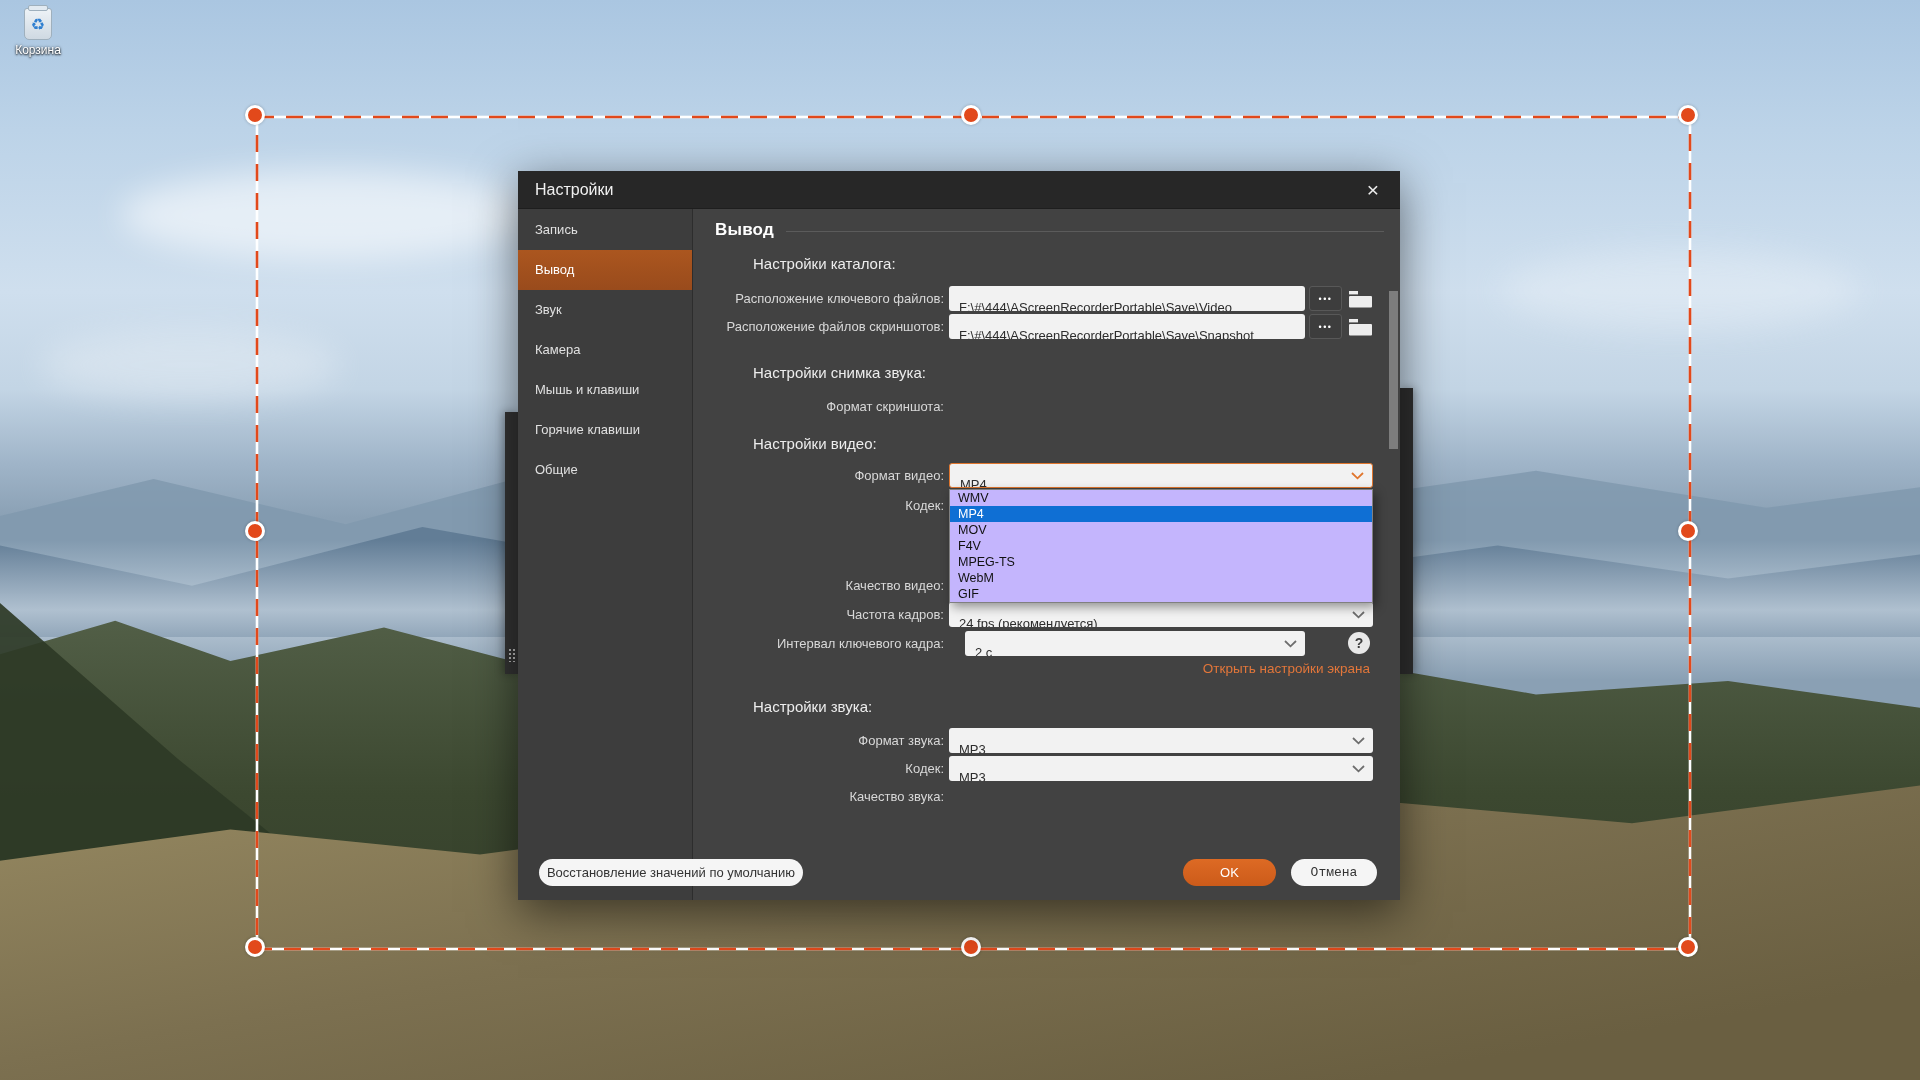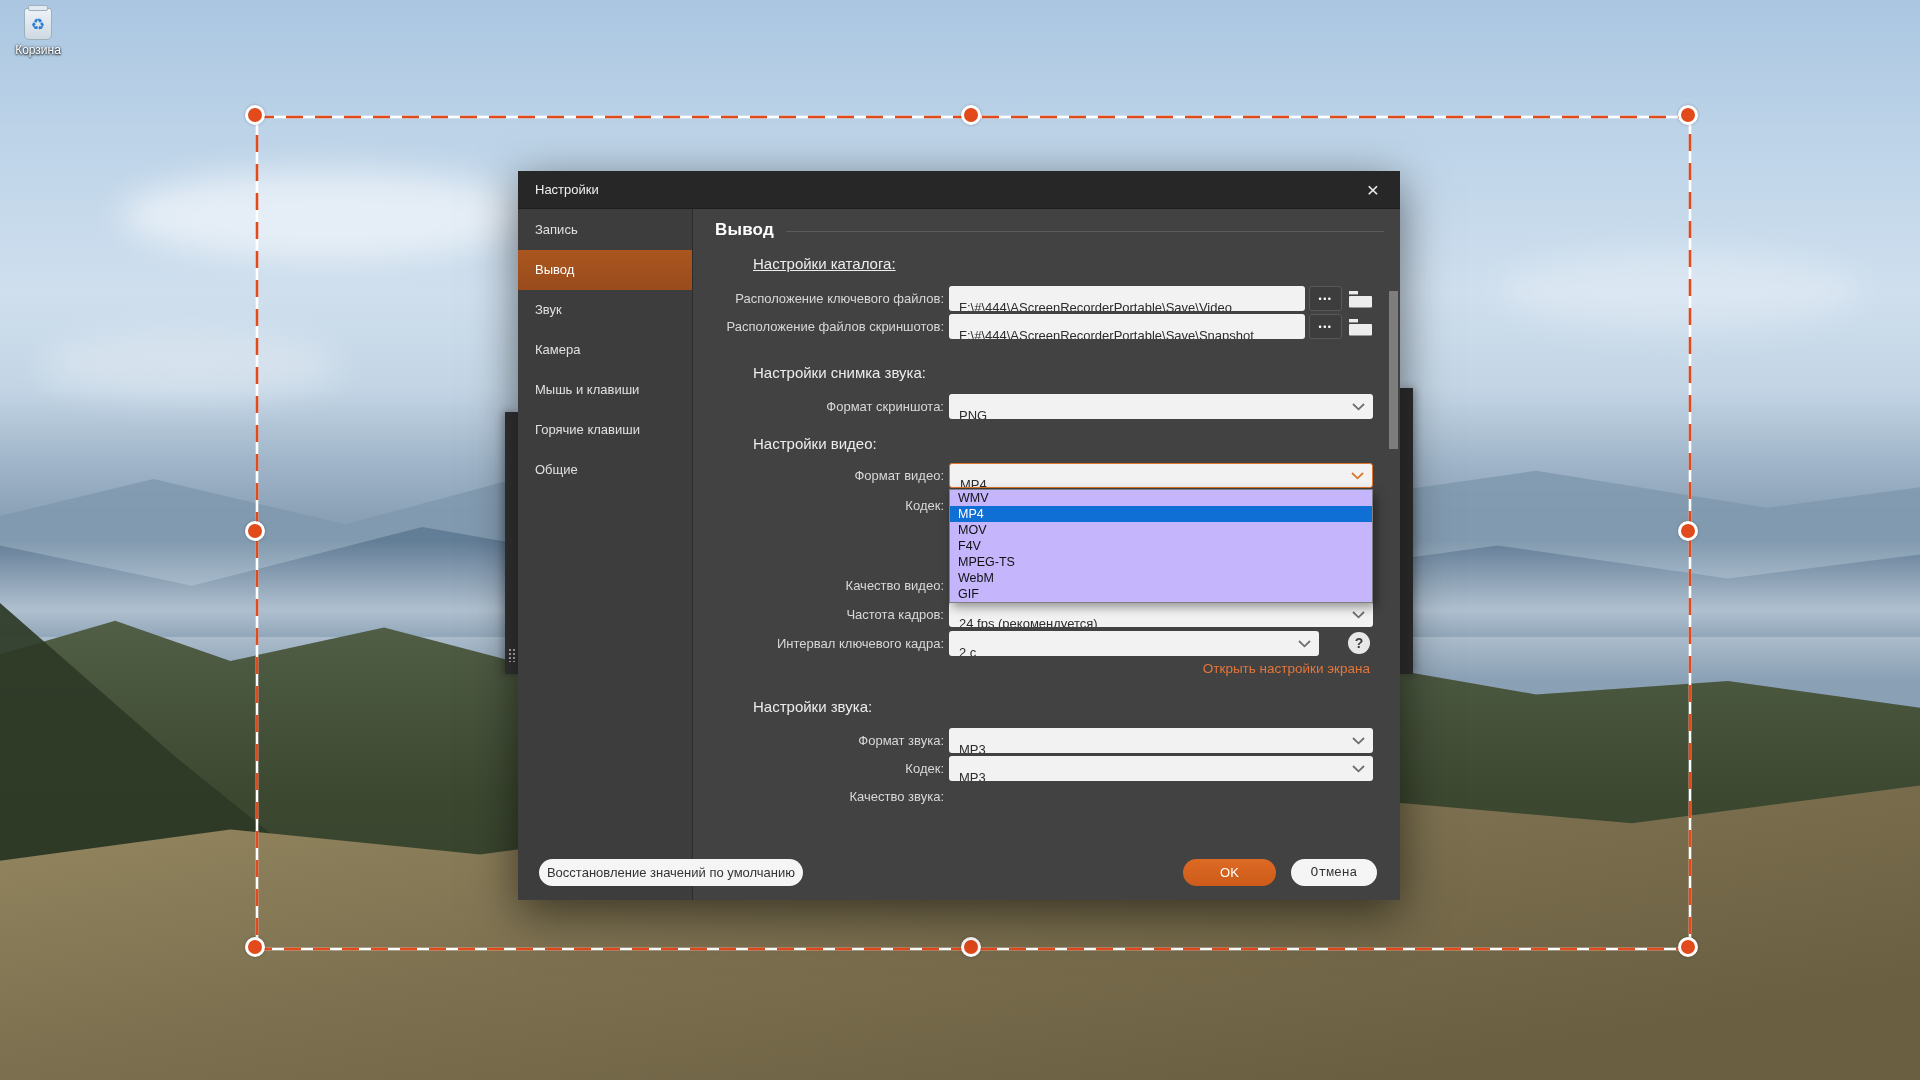--- a/index.html
+++ b/index.html
@@ -44,21 +44,21 @@
   .behind-right{position:absolute;left:1399px;top:388px;width:14px;height:286px;background:#2f2f2f;z-index:5;
     box-shadow:2px 0 8px rgba(0,0,0,.3);}
   .grip{position:absolute;left:508px;top:648px;width:9px;height:14px;z-index:6;
     background-image:radial-gradient(#b9b9b9 1px,transparent 1.2px);background-size:4px 4px;}
 
   
   .dialog{position:absolute;left:518px;top:171px;width:882px;height:729px;background:#414141;
     z-index:10;box-shadow:0 12px 44px rgba(0,0,0,.55);font-size:13px;color:#dcdcdc;}
   .titlebar{position:absolute;left:0;top:0;right:0;height:37px;background:#272727;
     display:flex;align-items:center;border-bottom:1px solid #1e1e1e;}
-  .titlebar .ttl{margin-left:17px;font-size:13px;color:#f0f0f0;}
+  .titlebar .ttl{margin-left:17px;font-size:16px;color:#f0f0f0;}
   .close{position:absolute;right:10px;top:0;width:34px;height:37px;display:flex;align-items:center;
     justify-content:center;font-size:21px;font-weight:300;color:#ededed;cursor:default;}
 
   .sidebar{position:absolute;left:0;top:38px;bottom:0;width:174px;background:#3d3d3d;border-right:1px solid #2d2d2d;}
   .side-item{height:40px;line-height:40px;padding-left:17px;font-size:13px;color:#e0e0e0;}
   .side-item.selected{background:linear-gradient(180deg,#ab561f,#994b1c);color:#fff;}
 
   .content{position:absolute;left:175px;top:38px;width:707px;height:691px;background:#424242;}
   .heading{position:absolute;left:22px;top:11px;right:16px;display:flex;align-items:center;gap:12px;}
   .heading .htxt{font-size:17px;font-weight:bold;color:#fff;letter-spacing:.2px;}
@@ -144,21 +144,21 @@
     <div class="side-item">Общие</div>
   </div>
 
   <div class="content">
 
     <div class="heading">
       <span class="htxt">Вывод</span>
       <div class="rule"></div>
     </div>
 
-    <div class="sec" style="top:46px;text-decoration:underline;">Настройки каталога:</div>
+    <div class="sec" style="top:46px;">Настройки каталога:</div>
 
     <div class="flabel" style="top:77px;">Расположение ключевого файлов:</div>
     <div class="field" style="left:256px;top:77px;width:356px;padding-right:10px;">
       <span>F:\#\444\AScreenRecorderPortable\Save\Video</span>
     </div>
     <div class="browse" style="left:616px;top:77px;">•••</div>
     <div class="folderbtn" style="left:653px;top:77px;">
       <svg width="23" height="18" viewBox="0 0 23 18">
         <rect x="0" y="1" width="9" height="3.4" fill="#ededed"></rect>
         <rect x="0" y="6" width="23" height="11.6" rx="1" fill="#ededed"></rect>
@@ -172,28 +172,20 @@
     <div class="browse" style="left:616px;top:105px;">•••</div>
     <div class="folderbtn" style="left:653px;top:105px;">
       <svg width="23" height="18" viewBox="0 0 23 18">
         <rect x="0" y="1" width="9" height="3.4" fill="#ededed"></rect>
         <rect x="0" y="6" width="23" height="11.6" rx="1" fill="#ededed"></rect>
       </svg>
     </div>
 
     <div class="sec" style="top:155px;">Настройки снимка звука:</div>
     <div class="flabel" style="top:185px;">Формат скриншота:</div>
-    <div class="field" style="left:256px;top:185px;width:424px;">
-      <span>PNG</span>
-      <span class="chev">
-        <svg width="13" height="8" viewBox="0 0 13 8">
-            <path d="M1 1 L6.5 6.3 L12 1" fill="none" stroke="#6e6e6e" stroke-width="1.8"></path>
-          </svg>
-      </span>
-    </div>
 
     <div class="sec" style="top:226px;">Настройки видео:</div>
     <div class="flabel" style="top:254px;">Формат видео:</div>
     <div class="field active" style="left:256px;top:254px;width:424px;">
       <span>MP4</span>
       <span class="chev">
         <svg width="13" height="8" viewBox="0 0 13 8">
             <path d="M1 1 L6.5 6.3 L12 1" fill="none" stroke="#e0762e" stroke-width="1.8"></path>
           </svg>
       </span>
@@ -216,21 +208,21 @@
     <div class="field" style="left:256px;top:393px;width:424px;">
       <span>24 fps (рекомендуется)</span>
       <span class="chev">
         <svg width="13" height="8" viewBox="0 0 13 8">
             <path d="M1 1 L6.5 6.3 L12 1" fill="none" stroke="#6e6e6e" stroke-width="1.8"></path>
           </svg>
       </span>
     </div>
 
     <div class="flabel" style="top:422px;">Интервал ключевого кадра:</div>
-    <div class="field" style="left:256px;top:422px;width:370px;text-align:center;">
+    <div class="field" style="left:272px;top:422px;width:340px;text-align:center;">
       <span>2 с</span>
       <span class="chev">
         <svg width="13" height="8" viewBox="0 0 13 8">
             <path d="M1 1 L6.5 6.3 L12 1" fill="none" stroke="#6e6e6e" stroke-width="1.8"></path>
           </svg>
       </span>
     </div>
     <div class="help">?</div>
 
     <a class="link" href="#">Открыть настройки экрана</a>

